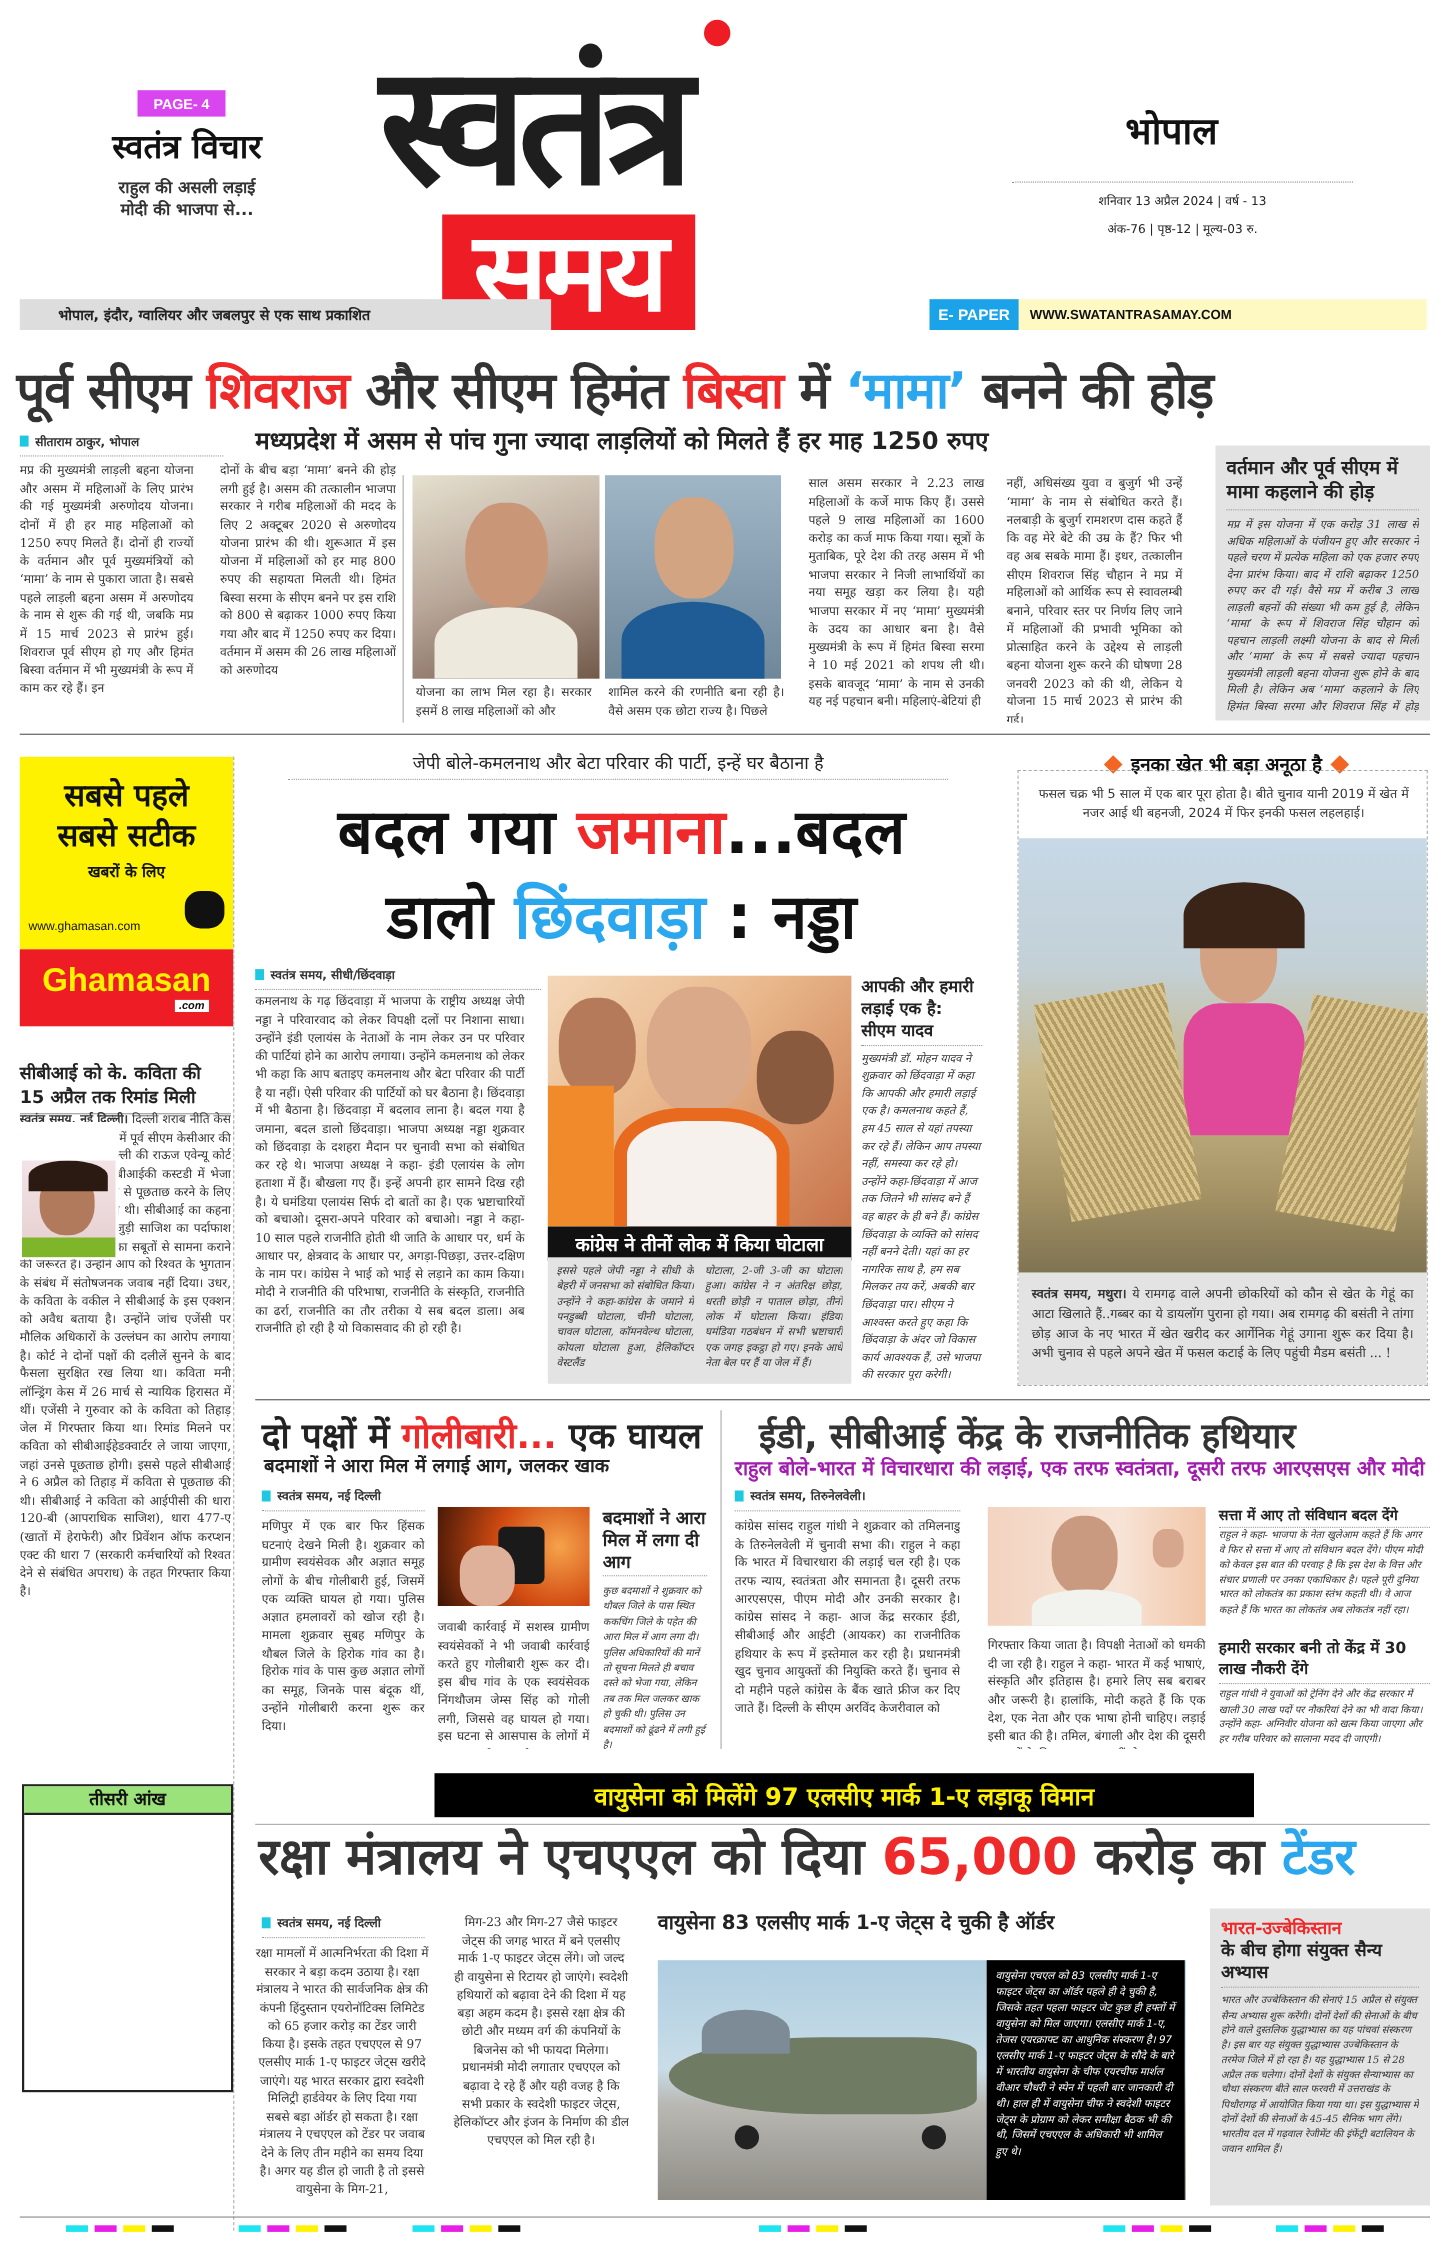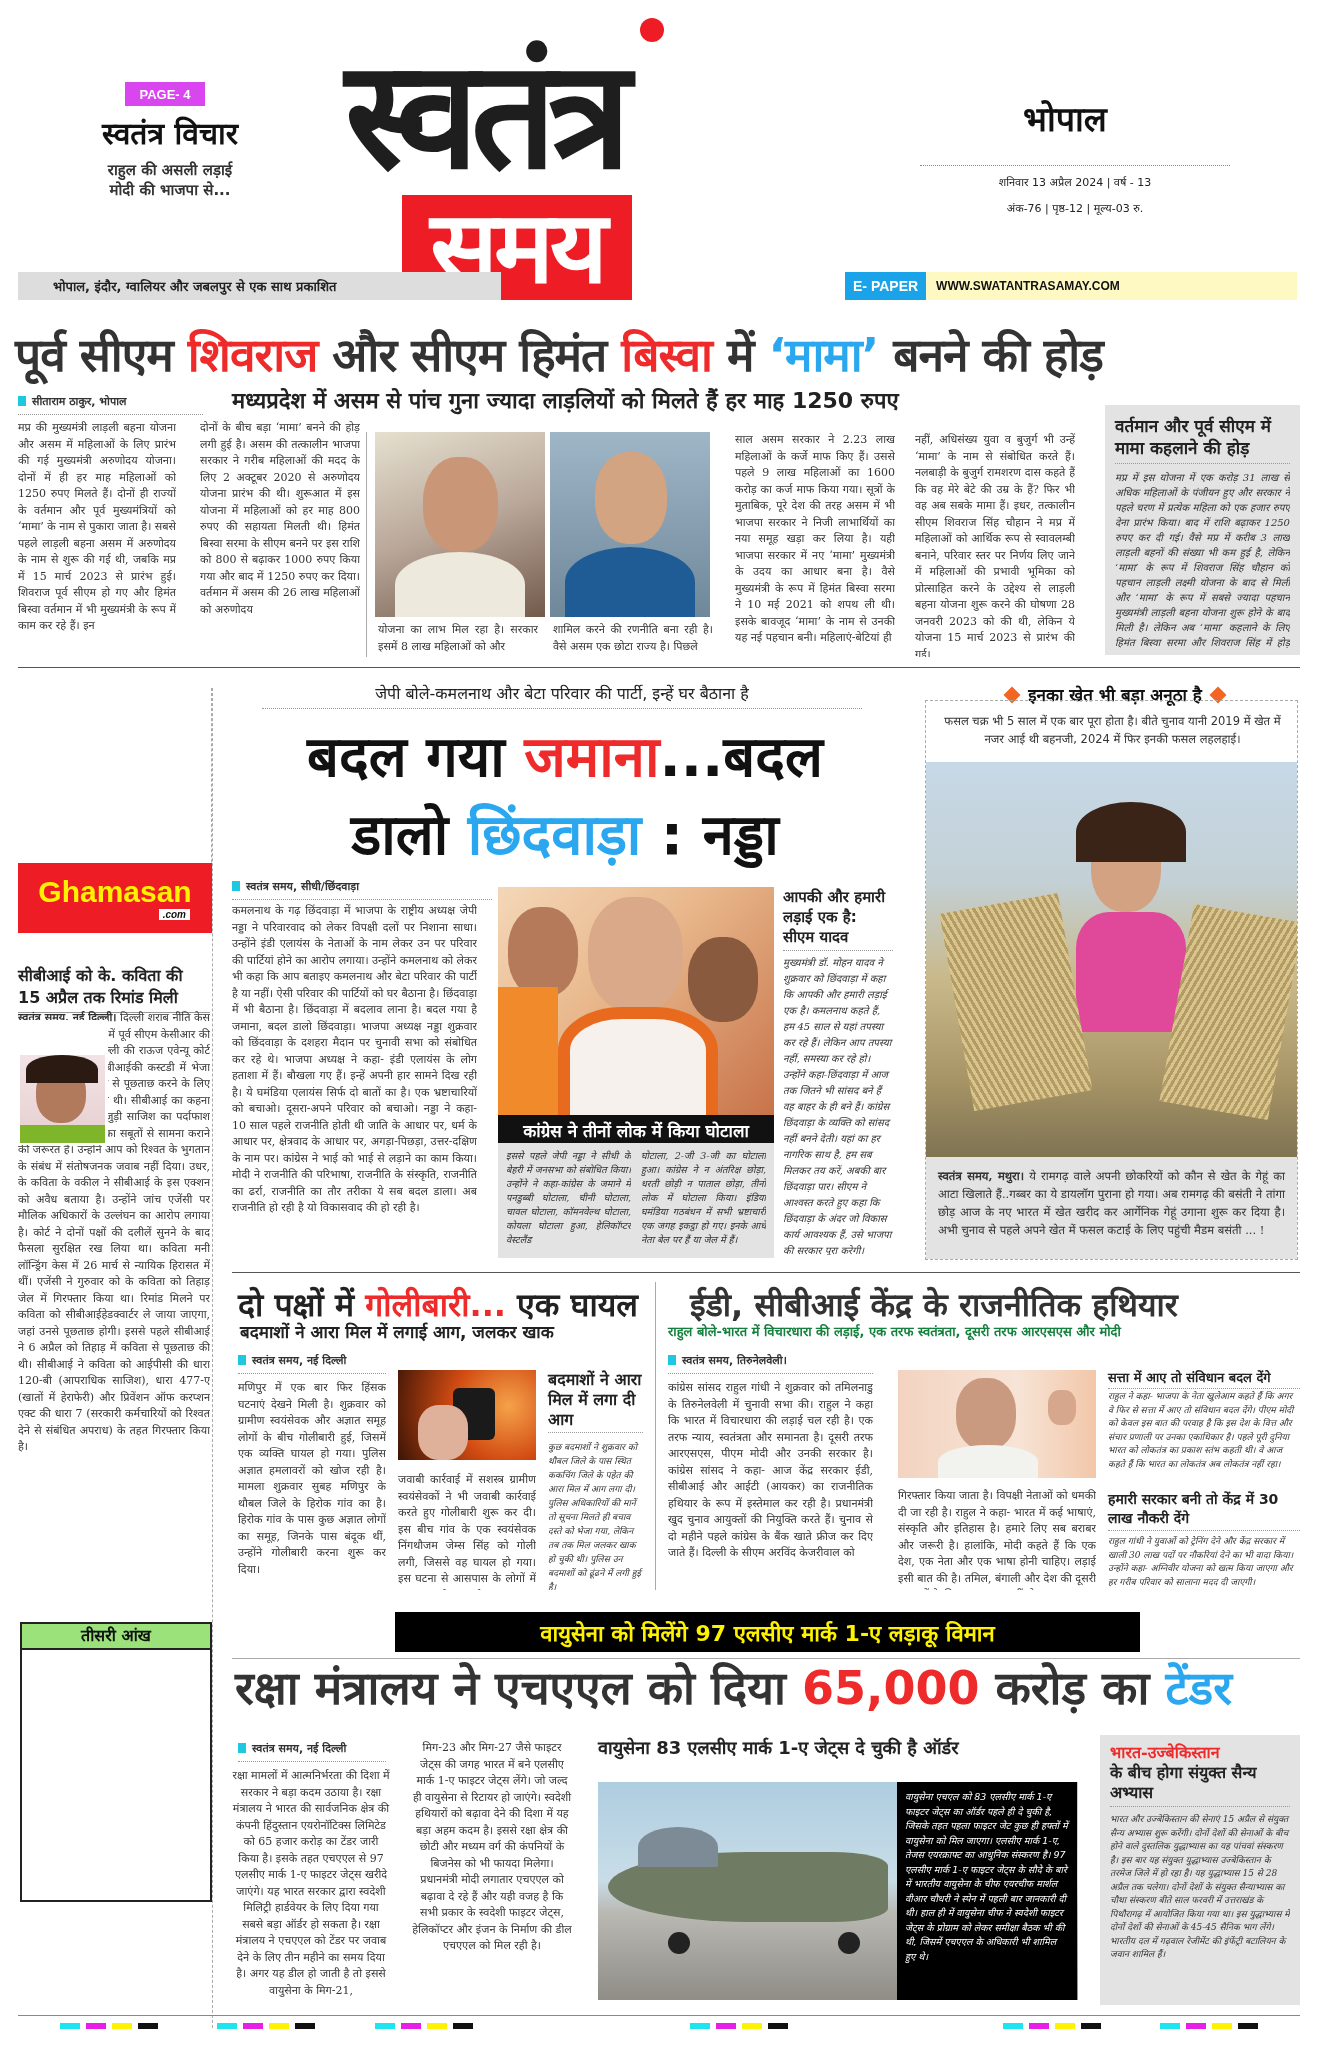--- a/index.html
+++ b/index.html
@@ -92,20 +92,27 @@
 <div class="abs" style="left:366px;top:432px;width:1px;height:225px;background:#aaa"></div>
 <div class="abs body-text" style="left:735px;top:432px;width:160px;height:225px;overflow:hidden">साल असम सरकार ने 2.23 लाख महिलाओं के कर्जे माफ किए हैं। उससे पहले 9 लाख महिलाओं का 1600 करोड़ का कर्ज माफ किया गया। सूत्रों के मुताबिक, पूरे देश की तरह असम में भी भाजपा सरकार ने निजी लाभार्थियों का नया समूह खड़ा कर लिया है। यही भाजपा सरकार में नए ‘मामा’ मुख्यमंत्री के उदय का आधार बना है। वैसे मुख्यमंत्री के रूप में हिमंत बिस्वा सरमा ने 10 मई 2021 को शपथ ली थी। इसके बावजूद ‘मामा’ के नाम से उनकी यह नई पहचान बनी। महिलाएं-बेटियां ही</div>
 <div class="abs body-text" style="left:915px;top:432px;width:160px;height:225px;overflow:hidden">नहीं, अधिसंख्य युवा व बुजुर्ग भी उन्हें ‘मामा’ के नाम से संबोधित करते हैं। नलबाड़ी के बुजुर्ग रामशरण दास कहते हैं कि वह मेरे बेटे की उम्र के हैं? फिर भी वह अब सबके मामा हैं। इधर, तत्कालीन सीएम शिवराज सिंह चौहान ने मप्र में महिलाओं को आर्थिक रूप से स्वावलम्बी बनाने, परिवार स्तर पर निर्णय लिए जाने में महिलाओं की प्रभावी भूमिका को प्रोत्साहित करने के उद्देश्य से लाड़ली बहना योजना शुरू करने की घोषणा 28 जनवरी 2023 को की थी, लेकिन ये योजना 15 मार्च 2023 से प्रारंभ की गई।</div>
 <div class="abs gray-box" style="left:1105px;top:405px;width:195px;height:250px;padding:10px">
   <div class="side-hl" style="border-bottom:1px dotted #999;padding-bottom:4px">वर्तमान और पूर्व सीएम में मामा कहलाने की होड़</div>
   <div class="body-text italic" style="font-size:10px;line-height:15px;margin-top:6px;height:180px;overflow:hidden">मप्र में इस योजना में एक करोड़ 31 लाख से अधिक महिलाओं के पंजीयन हुए और सरकार ने पहले चरण में प्रत्येक महिला को एक हजार रुपए देना प्रारंभ किया। बाद में राशि बढ़ाकर 1250 रुपए कर दी गई। वैसे मप्र में करीब 3 लाख लाड़ली बहनों की संख्या भी कम हुई है, लेकिन ‘मामा’ के रूप में शिवराज सिंह चौहान को पहचान लाड़ली लक्ष्मी योजना के बाद से मिली और ‘मामा’ के रूप में सबसे ज्यादा पहचान मुख्यमंत्री लाड़ली बहना योजना शुरू होने के बाद मिली है। लेकिन अब ‘मामा’ कहलाने के लिए हिमंत बिस्वा सरमा और शिवराज सिंह में होड़ मची हुई है।</div>
 </div>
 <div class="hr" style="left:18px;top:667px;width:1282px"></div>
 
 <div class="abs ad">
+  <div class="ad-yellow">
+    <div style="font-size:28px;font-weight:bold;color:#111;line-height:36px;margin-top:18px">सबसे पहले</div>
+    <div style="font-size:28px;font-weight:bold;color:#111;line-height:36px">सबसे सटीक</div>
+    <div style="font-size:14px;font-weight:bold;color:#111;margin-top:4px">खबरों के लिए</div>
+    <div style="position:absolute;left:8px;top:148px;font:11px 'Liberation Sans',sans-serif;color:#111">www.ghamasan.com</div>
+    <div style="position:absolute;left:150px;top:122px;width:36px;height:34px;border-radius:40%;background:#111"></div>
+  </div>
   <div class="ad-red">
     <div style="font:bold 30px 'Liberation Sans',sans-serif;color:#fff200;margin-top:12px">Ghamasan</div>
     <div style="position:absolute;right:22px;top:46px;background:#fff;color:#111;font:italic bold 10px 'Liberation Sans',sans-serif;padding:0 4px">.com</div>
   </div>
 </div>
 
 <div class="abs" style="left:18px;top:965px;width:192px;font-size:16px;font-weight:bold;line-height:22px;color:#222;border-bottom:1px solid #999;padding-bottom:3px">सीबीआई को के. कविता की 15 अप्रैल तक रिमांड मिली</div>
 <div class="photo" style="left:20px;top:1052px;width:85px;height:90px;background:linear-gradient(180deg,#f2e3e6,#e6cfcf)">
   <div style="position:absolute;left:16px;top:8px;width:50px;height:60px;border-radius:45%;background:#b27a5c"></div>
   <div style="position:absolute;left:4px;top:0;width:76px;height:30px;border-radius:50% 50% 0 0;background:#2b1a12"></div>
@@ -173,21 +180,21 @@
 <div class="abs body-text" style="left:238px;top:1380px;width:148px;height:210px;overflow:hidden">मणिपुर में एक बार फिर हिंसक घटनाएं देखने मिली है। शुक्रवार को ग्रामीण स्वयंसेवक और अज्ञात समूह लोगों के बीच गोलीबारी हुई, जिसमें एक व्यक्ति घायल हो गया। पुलिस अज्ञात हमलावरों को खोज रही है। मामला शुक्रवार सुबह मणिपुर के थौबल जिले के हिरोक गांव का है। हिरोक गांव के पास कुछ अज्ञात लोगों का समूह, जिनके पास बंदूक थीं, उन्होंने गोलीबारी करना शुरू कर दिया।</div>
 <div class="photo" style="left:398px;top:1370px;width:138px;height:90px;background:radial-gradient(circle at 80% 40%,#f5a24a,#d24b12 45%,#3a1406)">
   <div style="position:absolute;left:55px;top:18px;width:42px;height:52px;background:#1a1a1a;border-radius:6px"></div>
   <div style="position:absolute;left:20px;top:35px;width:50px;height:55px;border-radius:40%;background:#e0b19a"></div>
 </div>
 <div class="abs body-text" style="left:398px;top:1472px;width:138px;height:118px;overflow:hidden">जवाबी कार्रवाई में सशस्त्र ग्रामीण स्वयंसेवकों ने भी जवाबी कार्रवाई करते हुए गोलीबारी शुरू कर दी। इस बीच गांव के एक स्वयंसेवक निंगथौजम जेम्स सिंह को गोली लगी, जिससे वह घायल हो गया। इस घटना से आसपास के लोगों में अफरा-तफरी मच गई।</div>
 <div class="abs" style="left:548px;top:1370px;width:95px;font-size:16px;font-weight:bold;line-height:20px;color:#222;border-bottom:1px dotted #999;padding-bottom:2px">बदमाशों ने आरा मिल में लगा दी आग</div>
 <div class="abs body-text italic" style="left:548px;top:1440px;width:95px;height:150px;overflow:hidden;font-size:9px;line-height:14px;text-align:left">कुछ बदमाशों ने शुक्रवार को थौबल जिले के पास स्थित ककचिंग जिले के पहेत की आरा मिल में आग लगा दी। पुलिस अधिकारियों की मानें तो सूचना मिलते ही बचाव दस्ते को भेजा गया, लेकिन तब तक मिल जलकर खाक हो चुकी थी। पुलिस उन बदमाशों को ढूंढने में लगी हुई है।</div>
 
 <div class="abs sec-hl" style="left:690px;top:1282px;color:#333">ईडी, सीबीआई केंद्र के राजनीतिक हथियार</div>
-<div class="abs" style="left:668px;top:1322px;font-size:13px;font-weight:bold;color:#15803d;white-space:nowrap">राहुल बोले-भारत में विचारधारा की लड़ाई, एक तरफ स्वतंत्रता, दूसरी तरफ आरएसएस और मोदी</div>
+<div class="abs" style="left:668px;top:1322px;font-size:18px;font-weight:bold;color:#a21caf;white-space:nowrap">राहुल बोले-भारत में विचारधारा की लड़ाई, एक तरफ स्वतंत्रता, दूसरी तरफ आरएसएस और मोदी</div>
 <div class="abs byline" style="left:668px;top:1352px;width:205px">
     <span class="sq"></span>
     <span>स्वतंत्र समय, तिरुनेलवेली।</span>
   </div>
 <div class="abs body-text" style="left:668px;top:1380px;width:205px;height:210px;overflow:hidden">कांग्रेस सांसद राहुल गांधी ने शुक्रवार को तमिलनाडु के तिरुनेलवेली में चुनावी सभा की। राहुल ने कहा कि भारत में विचारधारा की लड़ाई चल रही है। एक तरफ न्याय, स्वतंत्रता और समानता है। दूसरी तरफ आरएसएस, पीएम मोदी और उनकी सरकार है। कांग्रेस सांसद ने कहा- आज केंद्र सरकार ईडी, सीबीआई और आईटी (आयकर) का राजनीतिक हथियार के रूप में इस्तेमाल कर रही है। प्रधानमंत्री खुद चुनाव आयुक्तों की नियुक्ति करते हैं। चुनाव से दो महीने पहले कांग्रेस के बैंक खाते फ्रीज कर दिए जाते हैं। दिल्ली के सीएम अरविंद केजरीवाल को</div>
 <div class="photo" style="left:898px;top:1370px;width:198px;height:108px;background:linear-gradient(90deg,#f3d3c0,#f7e4d6 60%,#f2c7a9)">
   <div style="position:absolute;left:58px;top:8px;width:60px;height:72px;border-radius:45%;background:#c99a7f"></div>
   <div style="position:absolute;left:40px;top:75px;width:100px;height:33px;border-radius:50% 50% 0 0;background:#f2f2ee"></div>
   <div style="position:absolute;left:150px;top:20px;width:28px;height:35px;border-radius:40%;background:#d6a78c"></div>
 </div>

